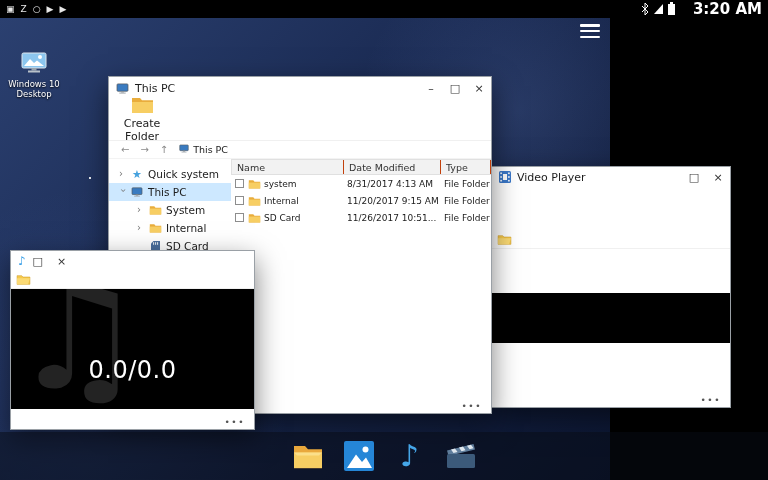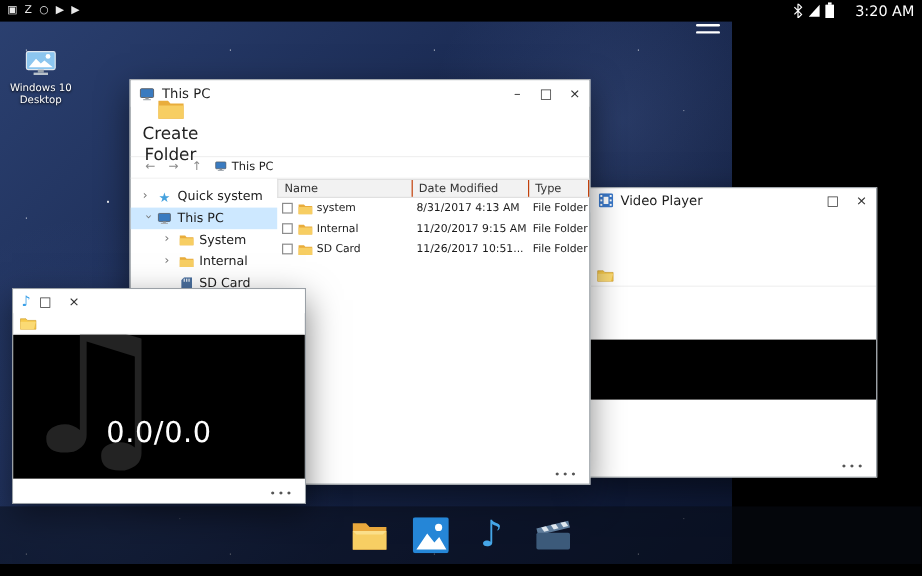--- a/index.html
+++ b/index.html
@@ -8,24 +8,24 @@
 
   
   .status-bar{position:absolute;top:0;left:0;width:768px;height:18px;background:#000;display:flex;justify-content:space-between;align-items:center;padding:0 6px;z-index:50;}
   .sb-left{display:flex;gap:6px;align-items:center;}
   .sb-ico{color:#e8e8e8;font-size:9px;line-height:1;}
   .sb-right{display:flex;gap:5px;align-items:center;}
   .bt-ico svg{display:block;}
   .signal-ico{width:0;height:0;border-left:9px solid transparent;border-bottom:10px solid #fff;}
   .battery-ico{width:7px;height:11px;border:1px solid #fff;background:#fff;position:relative;margin-top:1px;}
   .battery-ico::before{content:"";position:absolute;top:-3px;left:1px;width:3px;height:2px;background:#fff;}
-  .sb-time{color:#fff;font-size:12px;margin-left:13px;}
-
-  
-  .desktop{position:absolute;top:8px;left:0;width:610px;height:462px;
+  .sb-time{color:#fff;font-size:15px;margin-left:13px;font-weight:bold;}
+
+  
+  .desktop{position:absolute;top:18px;left:0;width:610px;height:462px;
     background-image:
       radial-gradient(1px at 22px 34px, rgba(255,255,255,.95) 50%, transparent 51%),
       radial-gradient(1px at 150px 84px, rgba(255,255,255,.55) 50%, transparent 51%),
       radial-gradient(1.5px at 90px 160px, rgba(255,255,255,.9) 50%, transparent 51%),
       radial-gradient(1px at 200px 30px, rgba(200,215,255,.7) 50%, transparent 51%),
       radial-gradient(1px at 60px 110px, rgba(255,255,255,.5) 50%, transparent 51%),
       radial-gradient(circle 160px at 85% 20%, rgba(120,150,220,.18), transparent),
       radial-gradient(circle 200px at 15% 80%, rgba(90,120,200,.15), transparent),
       linear-gradient(135deg,#2b4070 0%,#1a2a52 45%,#0c1631 100%);
     background-size:170px 140px,210px 170px,250px 200px,160px 120px,140px 110px,100% 100%,100% 100%,100% 100%;
@@ -44,21 +44,21 @@
   .ttitle{font-size:11px;color:#1d1d1d;margin-left:6px;flex:1;white-space:nowrap;}
   .tctrls{display:flex;align-items:stretch;height:100%;}
   .tbtn{width:24px;display:flex;align-items:center;justify-content:center;font-size:11px;color:#333;cursor:pointer;}
   .more{position:absolute;right:9px;bottom:2px;font-size:9px;letter-spacing:1.5px;color:#555;cursor:pointer;}
 
   
   #win-thispc{left:108px;top:58px;width:384px;height:338px;z-index:2;display:flex;flex-direction:column;}
   #win-thispc .titlebar{height:22px;}
   .explorer-toolbar{height:42px;display:flex;align-items:center;padding-left:8px;border-bottom:1px solid #f0f0f0;}
   .create-folder{width:50px;display:flex;flex-direction:column;align-items:center;cursor:pointer;padding:2px 0;}
-  .cf-label{font-size:14px;color:#222;text-align:center;line-height:1.15;margin-top:1px;}
+  .cf-label{font-size:11px;color:#222;text-align:center;line-height:1.15;margin-top:1px;}
   .navbar{height:18px;display:flex;align-items:center;gap:11px;padding-left:12px;border-bottom:1px solid #f3f3f3;}
   .nav-arrow{font-size:10px;color:#8a8a8a;cursor:pointer;line-height:1;}
   .crumb-chip{display:flex;align-items:center;gap:4px;font-size:9.5px;color:#222;cursor:pointer;}
   .win-body{flex:1;display:flex;min-height:0;position:relative;}
   .tree{width:122px;padding-top:6px;flex:none;}
   .tree-item{height:18px;display:flex;align-items:center;gap:4px;padding-left:10px;font-size:10.5px;color:#1c1c1c;cursor:pointer;}
   .tree-item.child{padding-left:28px;}
   .tree-item.selected{background:#cde8ff;}
   .tw{display:inline-block;width:7px;font-size:10px;color:#777;line-height:1;}
   .tree-item.open .tw{transform:rotate(90deg);}

